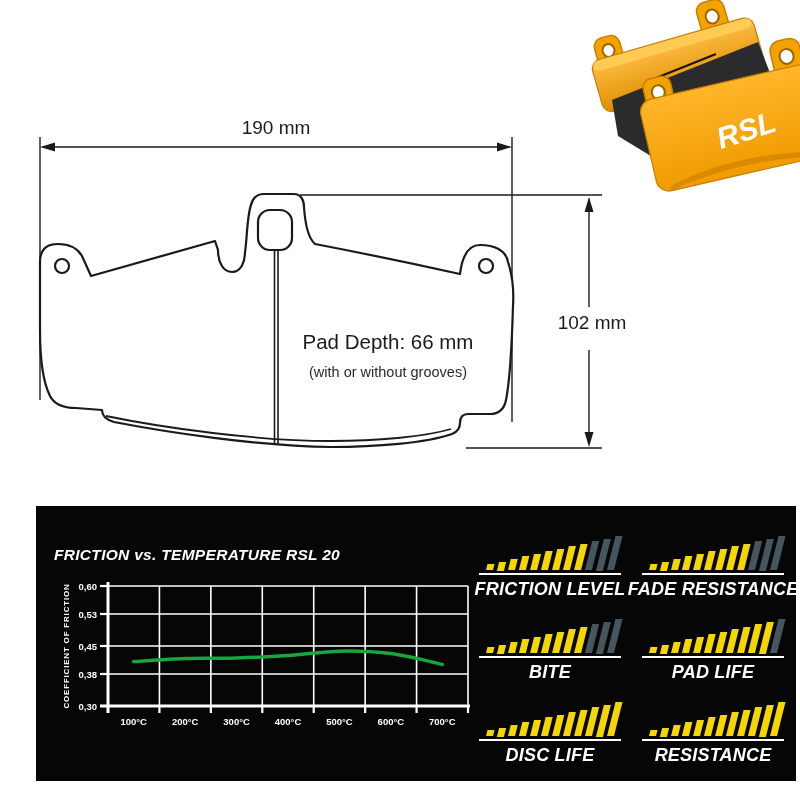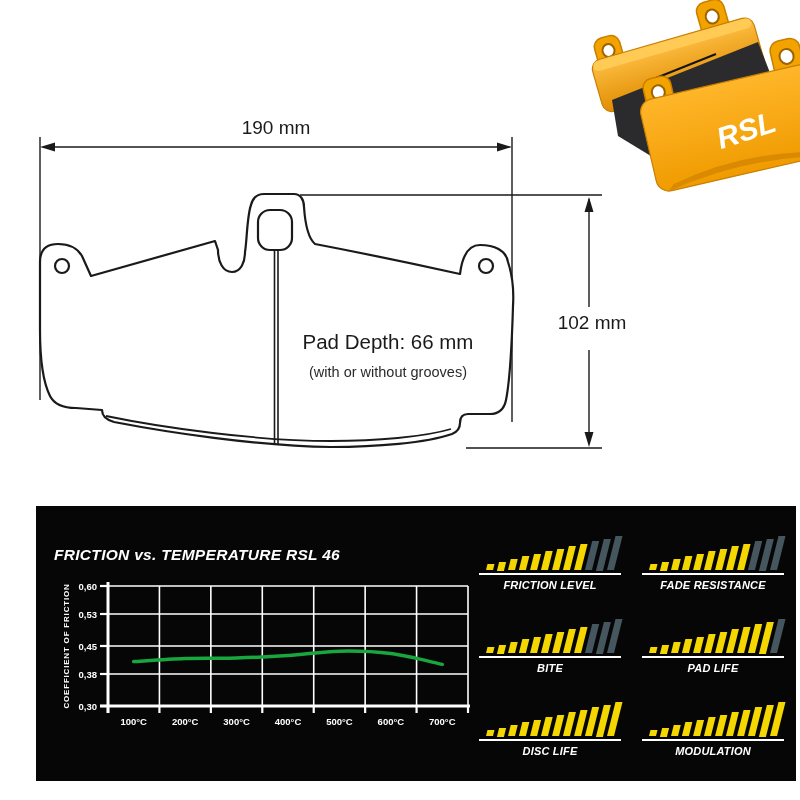--- a/index.html
+++ b/index.html
@@ -9,21 +9,21 @@
   .panel{position:absolute;left:20px;top:506px;width:760px;height:275px;background:#060606;}
   .chart-title{position:absolute;left:18px;top:40px;color:#fff;font-weight:bold;font-style:italic;
                font-size:15.5px;letter-spacing:.3px;white-space:nowrap;}
   .chart-svg{position:absolute;left:20px;top:64px;}
   .ratings{position:absolute;left:439px;top:22px;width:313px;display:grid;
            grid-template-columns:150px 150px;column-gap:13px;}
   .rating{height:77px;padding-top:6px;display:flex;flex-direction:column;align-items:center;}
   .bars{display:flex;align-items:flex-end;gap:4px;height:36px;}
   .bar{width:7px;transform:skewX(-14deg);transform-origin:50% 100%;}
   .rule{width:142px;height:2px;background:#fff;margin-top:3px;}
-  .rlabel{color:#fff;font-weight:bold;font-style:italic;font-size:11px;margin-top:4px;
+  .rlabel{color:#fff;font-weight:bold;font-style:italic;font-size:18px;margin-top:4px;
           letter-spacing:.2px;white-space:nowrap;}
   text{font-family:"Liberation Sans", sans-serif;}
 </style>
 </head>
 <body>
 
 <div class="page">
 
   <svg class="top-svg" width="800" height="500" viewBox="0 0 800 500">
 
@@ -118,21 +118,21 @@
         <ellipse cx="22" cy="-5" rx="6.5" ry="7" fill="#fff" stroke="#9C6300" stroke-width="2"></ellipse>
         <ellipse cx="155" cy="-11" rx="7" ry="7.5" fill="#fff" stroke="#9C6300" stroke-width="2"></ellipse>
         <rect x="0" y="0" width="176" height="94" rx="13" fill="url(#padFace)" stroke="#C87F00" stroke-width="1.2"></rect>
         <path d="M 10,94 Q 88,78 166,94 L 160,88 Q 88,72 16,88 Z" fill="#D98A00"></path>
         <text x="100" y="62" text-anchor="middle" transform="rotate(-5 100 62)" font-size="30" font-weight="bold" font-style="italic" fill="#ffffff">RSL</text>
       </g>
     </g>
   </svg>
 
   <div class="panel">
-    <div class="chart-title">FRICTION vs. TEMPERATURE RSL 46</div>
+    <div class="chart-title">FRICTION vs. TEMPERATURE RSL 20</div>
     <svg class="chart-svg" id="chart" width="430" height="175" viewBox="0 0 430 175">
         <line x1="52" y1="16" x2="412" y2="16" stroke="#ffffff" stroke-width="1.6"></line>
         <line x1="44" y1="16" x2="52" y2="16" stroke="#ffffff" stroke-width="2.2"></line>
         <text x="41" y="19.5" fill="#ffffff" font-size="9.5" font-weight="bold" text-anchor="end">0,60</text>
         <line x1="52" y1="43.99999999999998" x2="412" y2="43.99999999999998" stroke="#ffffff" stroke-width="1.6"></line>
         <line x1="44" y1="43.99999999999998" x2="52" y2="43.99999999999998" stroke="#ffffff" stroke-width="2.2"></line>
         <text x="41" y="47.49999999999998" fill="#ffffff" font-size="9.5" font-weight="bold" text-anchor="end">0,53</text>
         <line x1="52" y1="75.99999999999999" x2="412" y2="75.99999999999999" stroke="#ffffff" stroke-width="1.6"></line>
         <line x1="44" y1="75.99999999999999" x2="52" y2="75.99999999999999" stroke="#ffffff" stroke-width="2.2"></line>
         <text x="41" y="79.49999999999999" fill="#ffffff" font-size="9.5" font-weight="bold" text-anchor="end">0,45</text>
@@ -270,17 +270,17 @@
             <div class="bar" style="height: 16.2px; background: rgb(244, 215, 0);"></div>
             <div class="bar" style="height: 18.7px; background: rgb(244, 215, 0);"></div>
             <div class="bar" style="height: 21.3px; background: rgb(244, 215, 0);"></div>
             <div class="bar" style="height: 23.8px; background: rgb(244, 215, 0);"></div>
             <div class="bar" style="height: 26.4px; background: rgb(244, 215, 0);"></div>
             <div class="bar" style="height: 28.9px; background: rgb(244, 215, 0);"></div>
             <div class="bar" style="height: 31.5px; background: rgb(244, 215, 0);"></div>
             <div class="bar" style="height: 34px; background: rgb(244, 215, 0);"></div>
           </div>
           <div class="rule"></div>
-          <div class="rlabel">MODULATION</div>
+          <div class="rlabel">RESISTANCE</div>
         </div>
       </div>
   </div>
 </div>
 
 </body></html>

